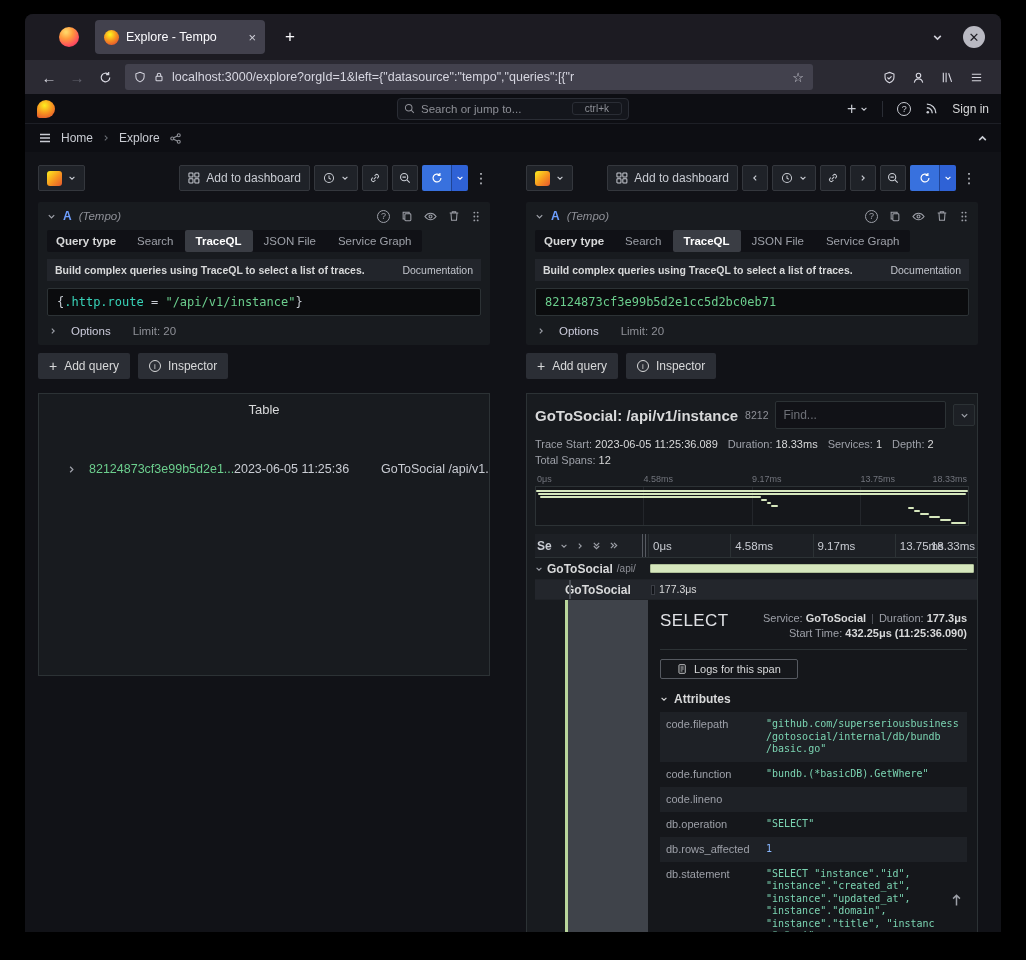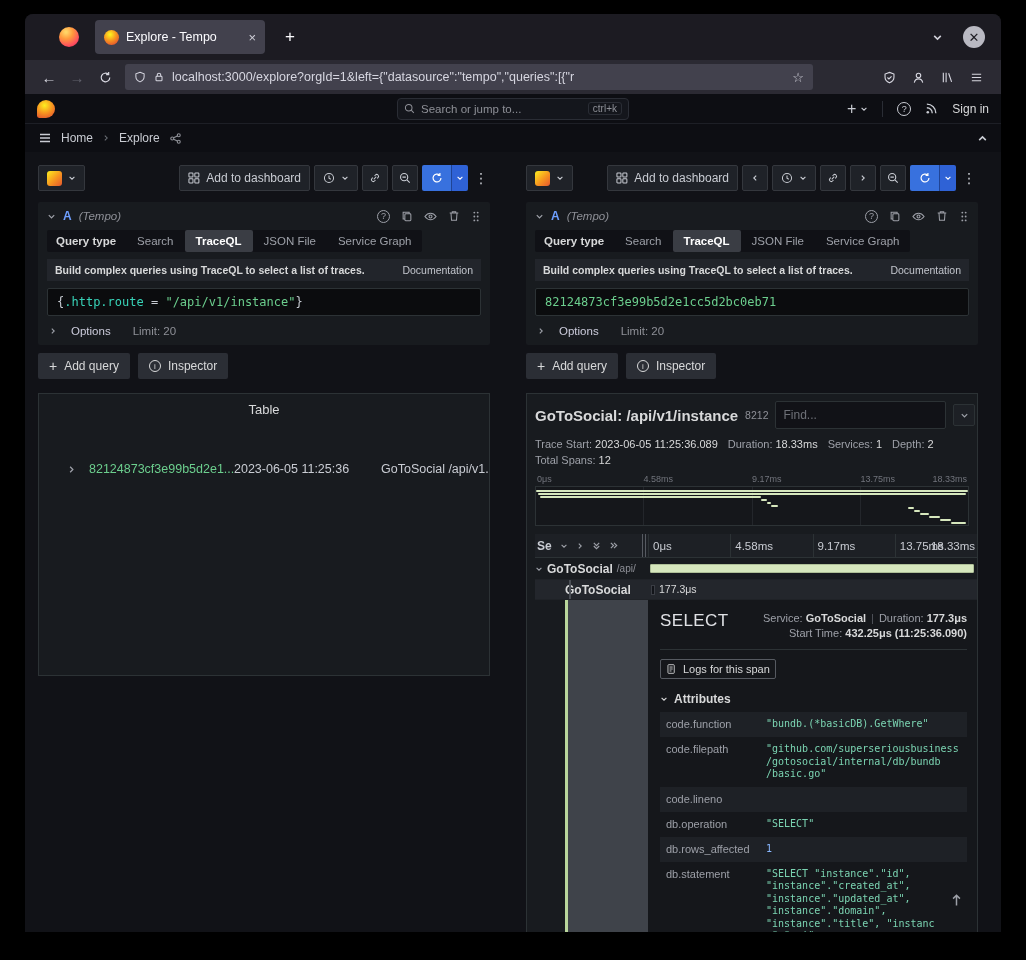--- a/index.html
+++ b/index.html
@@ -36,21 +36,21 @@
   .nav-right { display:flex; align-items:center; gap:16px; margin-right:8px; color:#d7d7e0; }
 
   
   .g-topnav { height:30px; background:#0d0e13; border-bottom:1px solid #1d1f26; display:flex;
               align-items:center; padding:0 12px; position:relative; color:#c9ccd3; }
   .g-logo { width:18px; height:18px; border-radius:50% 50% 50% 12%;
             background:radial-gradient(circle at 42% 30%, #fcee1f 0%, #f79420 48%, #e4572e 85%, #b53218); }
   .g-search { position:absolute; left:50%; transform:translateX(-50%); width:232px; height:22px;
               background:#14161c; border:1px solid #2a2d35; border-radius:4px; display:flex;
               align-items:center; gap:6px; padding:0 6px; color:#8e9097; font-size:11.5px; }
-  .kbd { margin-left:auto; border:1px solid #2a2d35; border-radius:3px; padding:0 4px; font-size:10px; color:#8e9097; }
+  .kbd { margin-left:auto; border:1px solid #2a2d35; border-radius:3px; padding:0 12px; font-size:10px; color:#8e9097; }
   .g-top-right { margin-left:auto; display:flex; align-items:center; gap:14px; }
   .vdiv { width:1px; height:16px; background:#2a2d35; }
   .qcirc { width:14px; height:14px; border:1.2px solid #c9ccd3; border-radius:50%; font-size:9px;
            display:flex; align-items:center; justify-content:center; }
   .signin { font-size:12px; color:#d8d9da; }
 
   .g-breadcrumb { height:28px; background:#0d0e13; display:flex; align-items:center; gap:9px; padding:0 13px; color:#c9ccd3; font-size:12px; }
   .bc-sep { color:#6e7178; }
   .bc-up { margin-left:auto; color:#c9ccd3; }
 
@@ -160,21 +160,21 @@
   .d-guide { width:3px; flex:none; background:#b9d69c; }
   .d-gutter { width:80px; flex:none; background:#3f434a; }
   .d-content { flex:1; background:#15171b; padding:11px 10px 0 12px; overflow:hidden; }
   .d-head { display:flex; }
   .d-op { font-size:17px; color:#e0e1e5; letter-spacing:.4px; }
   .d-meta { margin-left:auto; text-align:right; font-size:11px; line-height:15px; color:#9da0a8; }
   .d-meta b { color:#d8d9da; font-weight:700; }
   .d-sep { color:#55585f; margin:0 5px; }
   .d-hr { border-bottom:1px solid #2c3235; margin:8px 0 9px; }
   .logs-btn { display:inline-flex; gap:6px; align-items:center; border:1px solid #565a61; border-radius:2px;
-              padding:3px 5px; font-size:11px; color:#d8d9da; background:transparent; }
+              padding:3px 16px; font-size:11px; color:#d8d9da; background:transparent; }
   .attrs-head { display:flex; gap:6px; align-items:center; margin:13px 0 6px; font-size:12px; color:#d8d9da; font-weight:600; }
   .attr-table { width:100%; }
   .attr-row { display:flex; font-size:11px; line-height:13px; }
   .attr-row:nth-child(odd) { background:#1e2126; }
   .attr-key { width:100px; flex:none; padding:6px 4px 6px 6px; color:#9da0a8; }
   .attr-val { flex:1; padding:6px 6px; font-family:"DejaVu Sans Mono",monospace; font-size:10px;
               line-height:12.5px; white-space:pre-wrap; word-break:break-all; color:#7bd4b2; }
   .attr-val.num { color:#8ab8ff; }
   .scroll-top { position:absolute; right:13px; top:498px; color:#9da0a8; }
 </style>
@@ -779,28 +779,28 @@
             <div class="attrs-head">
               <span class="i">
                   <svg width="8" height="8" viewBox="0 0 10 10">
                     <path d="M2 3.5l3 3 3-3" fill="none" stroke="currentColor" stroke-width="1.4"></path>
                   </svg>
                 </span>
               <span>Attributes</span>
             </div>
             <div class="attr-table">
               <div class="attr-row">
-                <div class="attr-key">code.function</div>
-                <div class="attr-val">"bundb.(*basicDB).GetWhere"</div>
-              </div>
-              <div class="attr-row">
                 <div class="attr-key">code.filepath</div>
                 <div class="attr-val">"github.com/superseriousbusiness
 /gotosocial/internal/db/bundb
 /basic.go"</div>
+              </div>
+              <div class="attr-row">
+                <div class="attr-key">code.function</div>
+                <div class="attr-val">"bundb.(*basicDB).GetWhere"</div>
               </div>
               <div class="attr-row">
                 <div class="attr-key">code.lineno</div>
               </div>
               <div class="attr-row">
                 <div class="attr-key">db.operation</div>
                 <div class="attr-val">"SELECT"</div>
               </div>
               <div class="attr-row">
                 <div class="attr-key">db.rows_affected</div>

